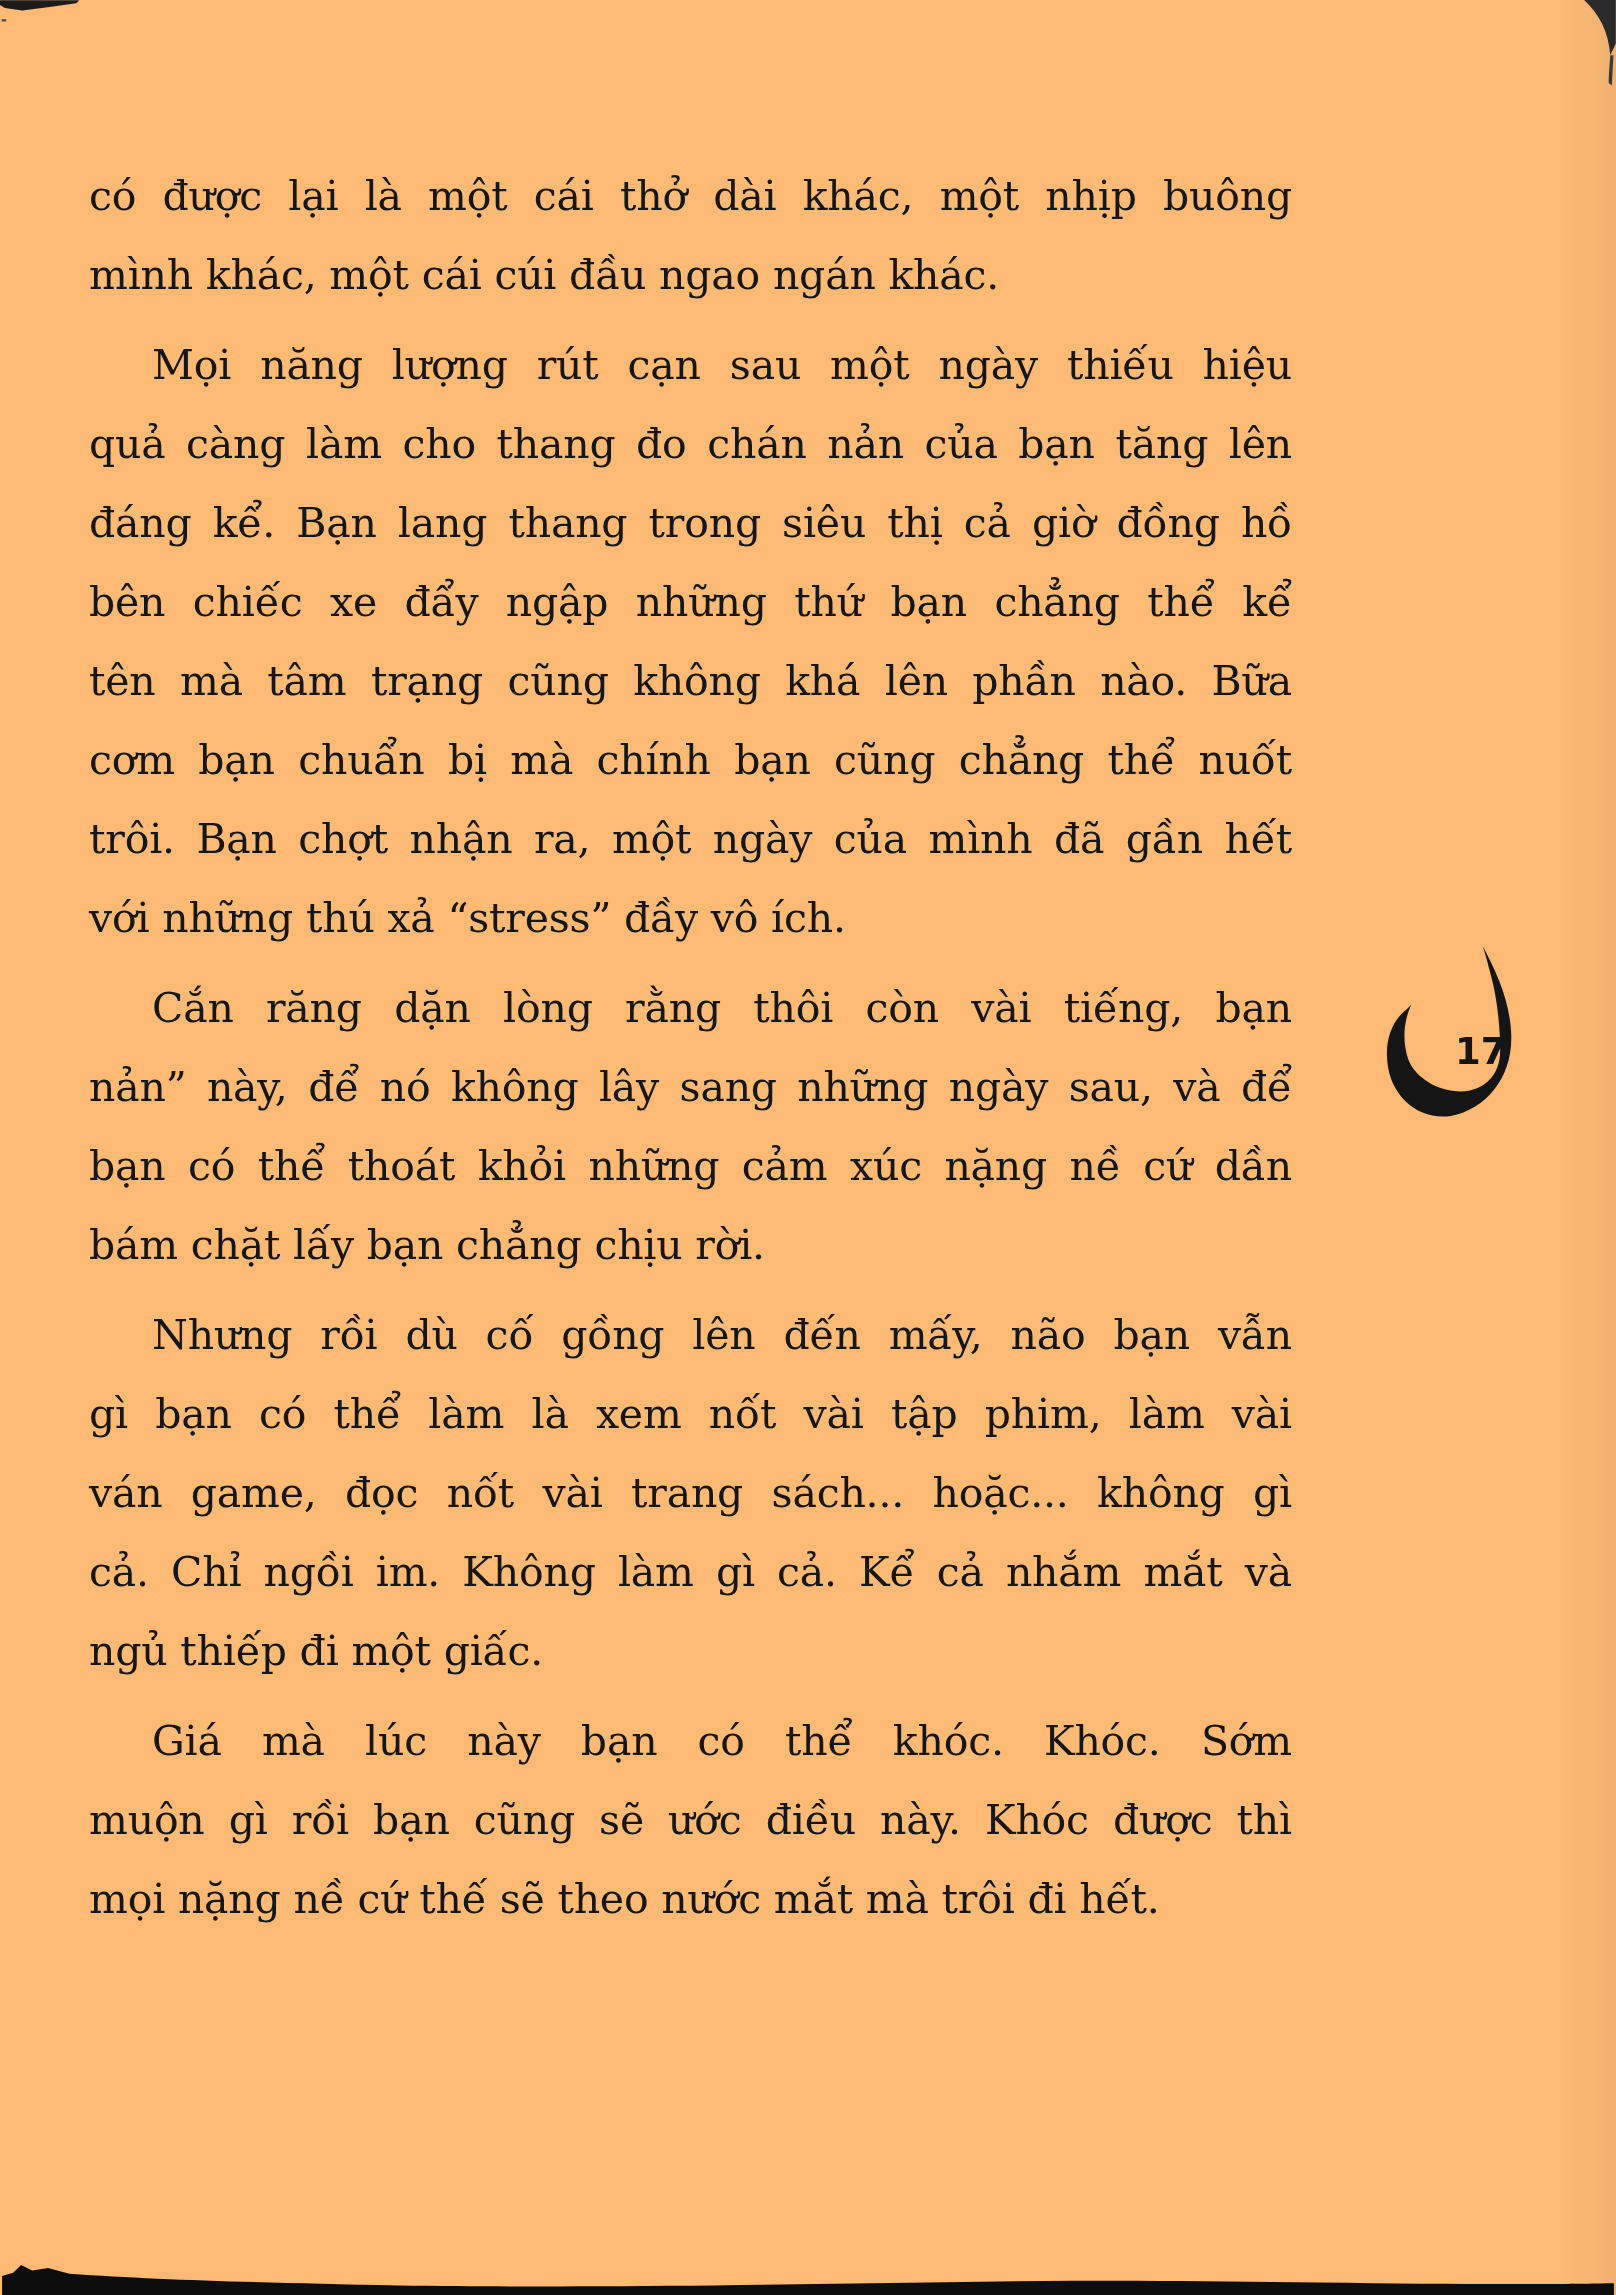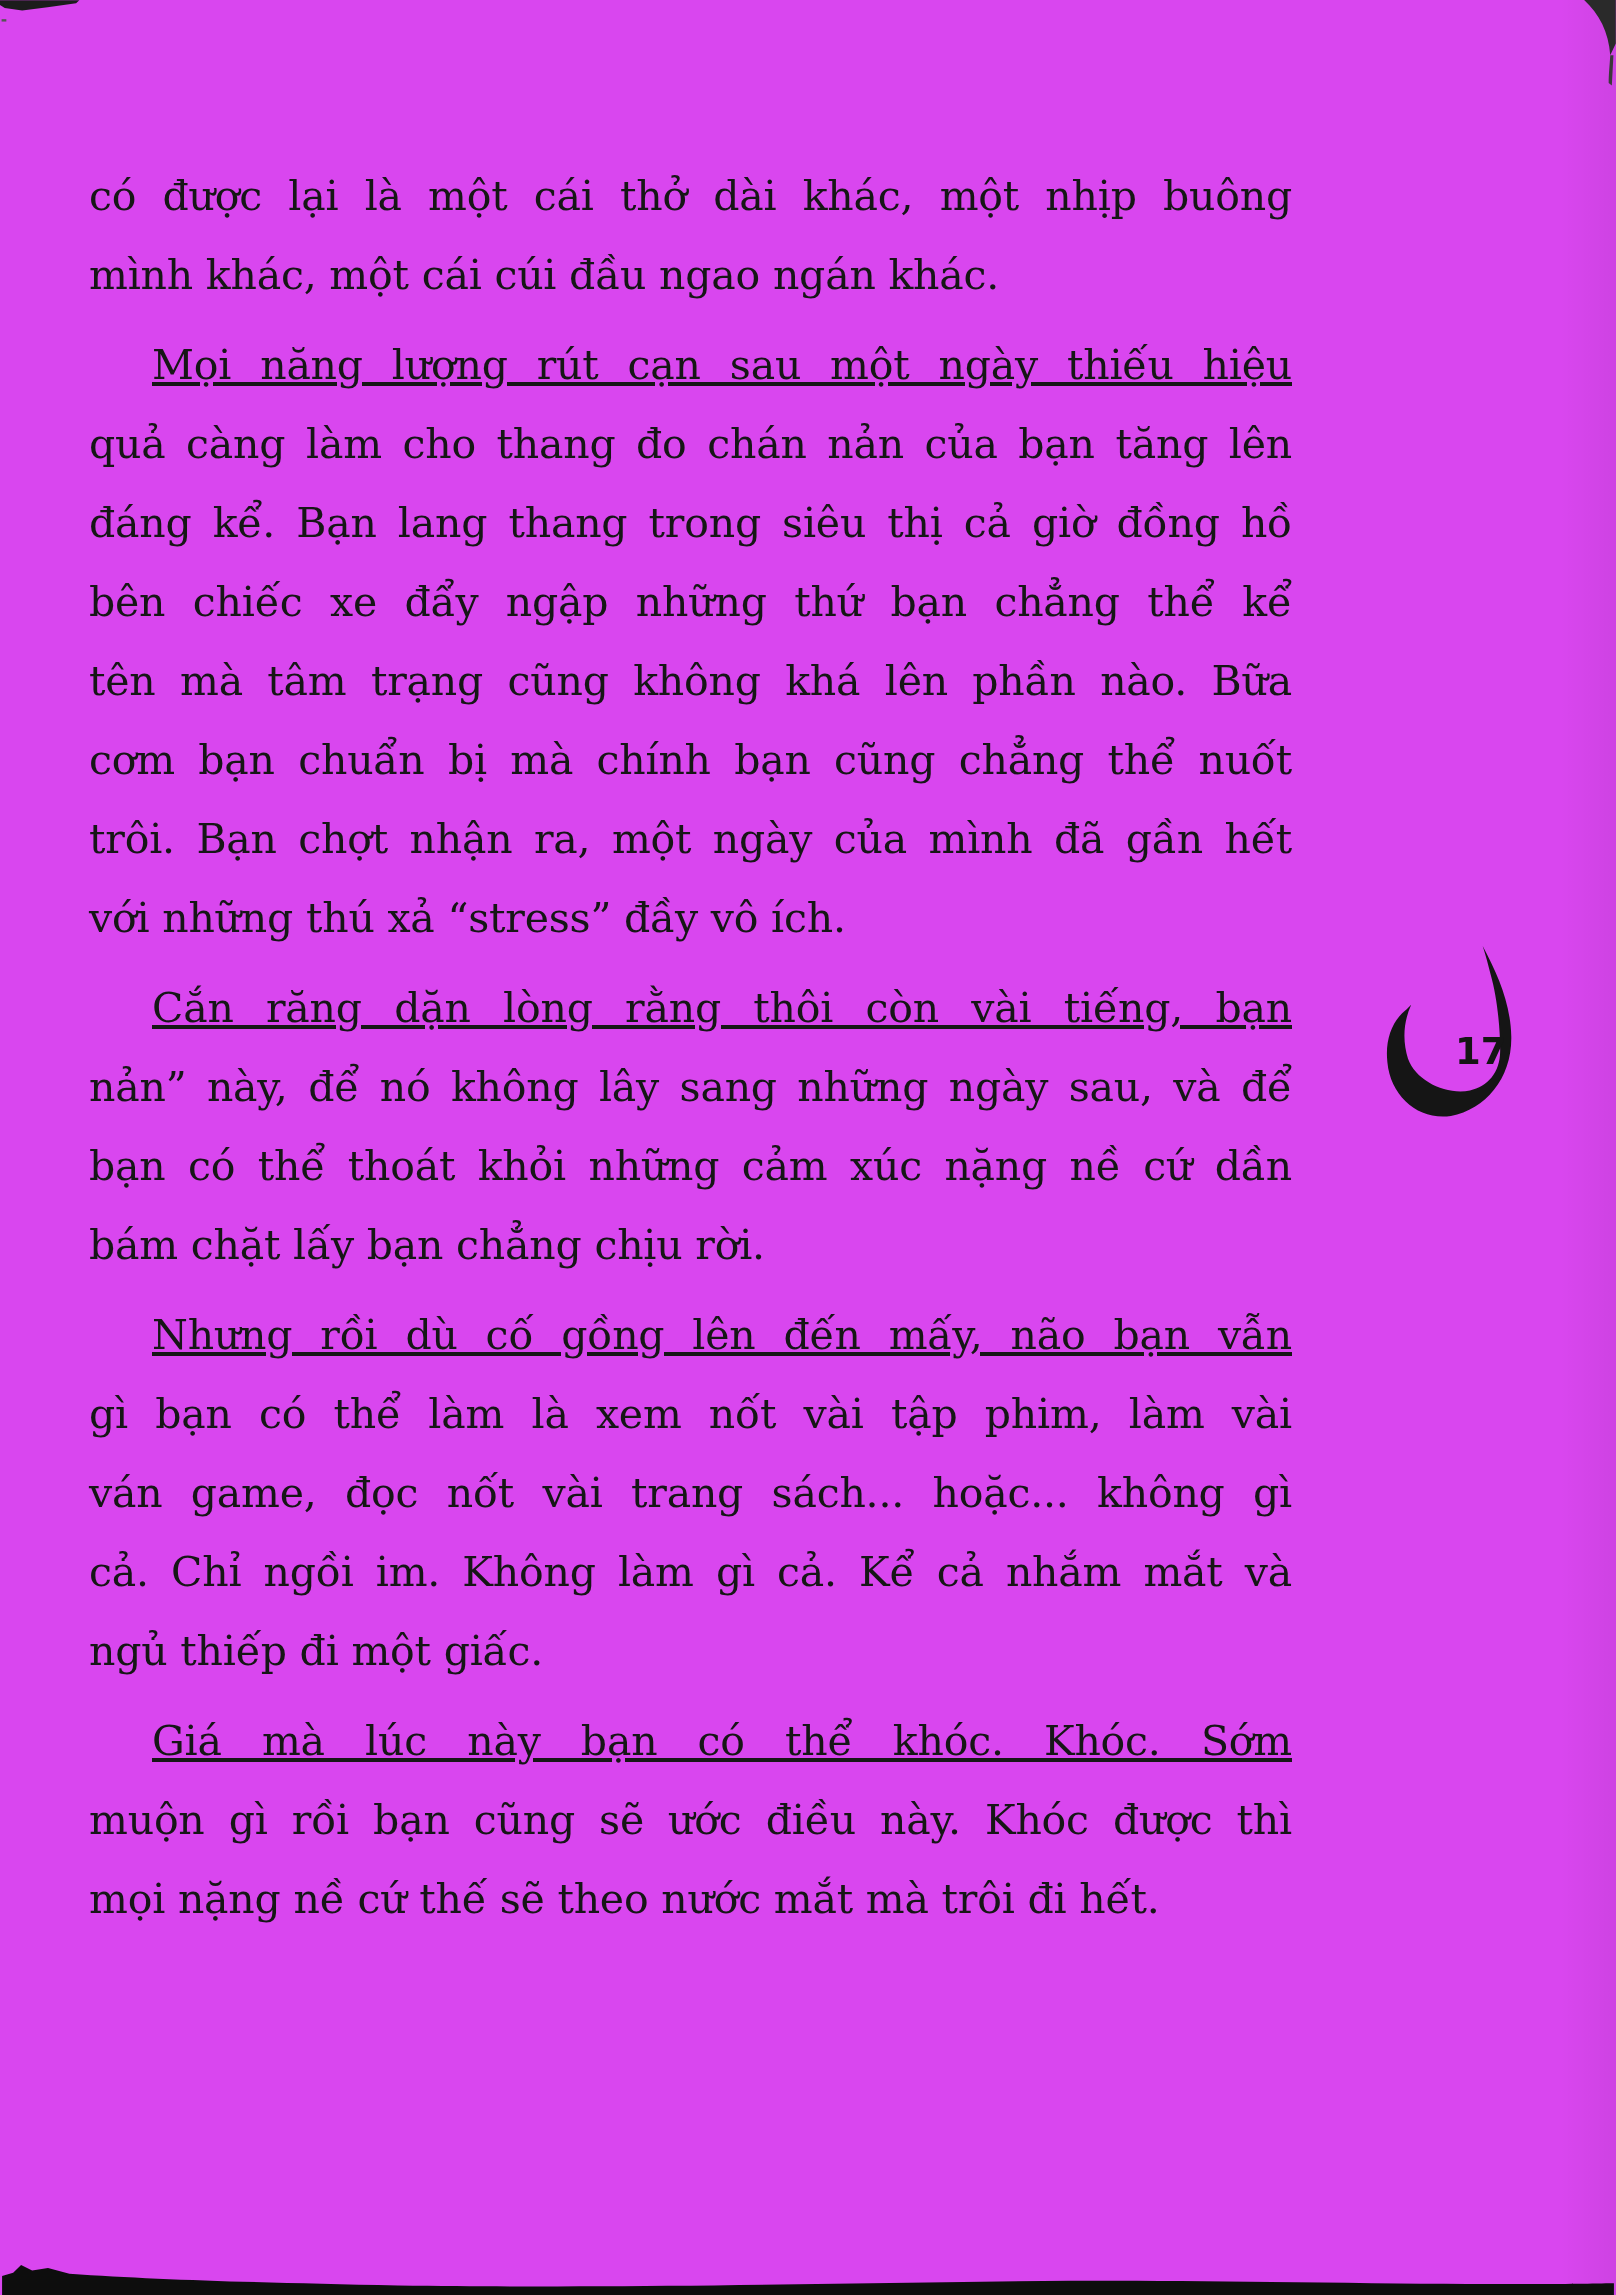--- a/index.html
+++ b/index.html
@@ -1,20 +1,20 @@
 <!DOCTYPE html>
 <html style="font-size:12.7px"><head>
 <meta charset="utf-8">
 <style>
   html, body { margin: 0; padding: 0; background: #e8e8e6; }
   .page {
     position: relative;
     width: 1616px;
     height: 2295px;
-    background: #d946ef;
+    background: #fdba74;
     overflow: hidden;
     font-family: "DejaVu Serif", "Liberation Serif", serif;
     color: #161616;
   }
   
   .edge-shade {
     position: absolute;
     top: 0; right: 0;
     width: 56px; height: 100%;
     background: linear-gradient(to right, rgba(0,0,0,0), rgba(0,0,0,0.05));
@@ -32,21 +32,21 @@
   .para { margin: 0 0 11px 0; }
   .line {
     text-align: justify;
     text-align-last: justify;
     white-space: nowrap;
   }
   .line.last {
     text-align: left;
     text-align-last: left;
   }
-  .line.indent { padding-left: 63px; text-decoration: underline; }
+  .line.indent { padding-left: 63px; }
   
   .ornament {
     position: absolute;
     left: 1381px;
     top: 941px;
     width: 143px;
     height: 187px;
   }
   .ornament svg { position: absolute; left: 0; top: 0; }
   .page-num {

